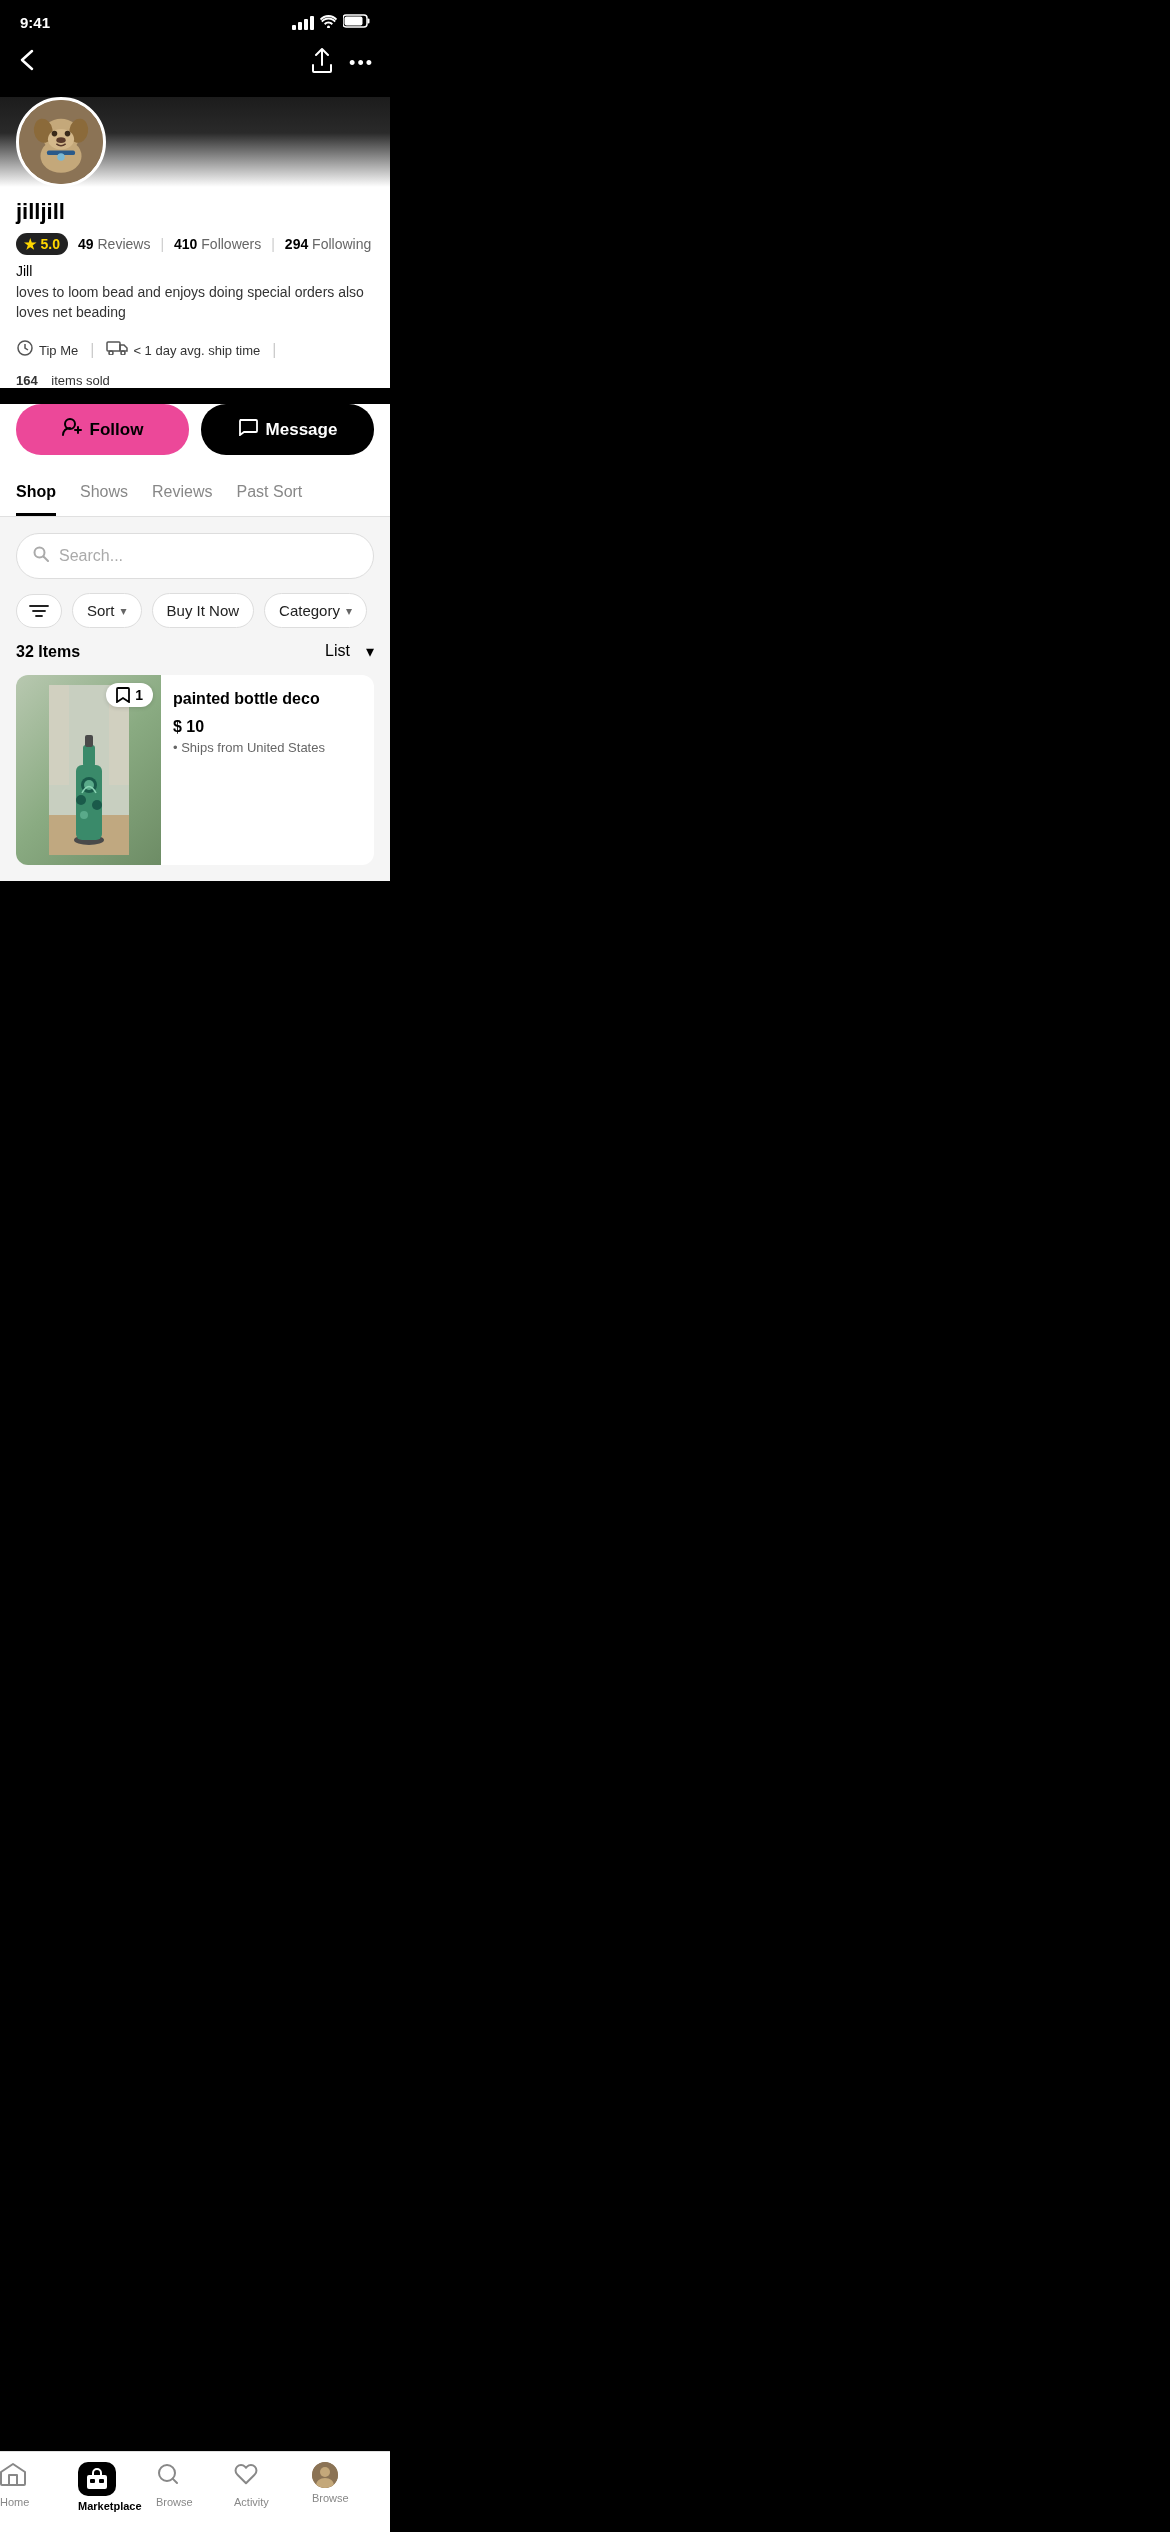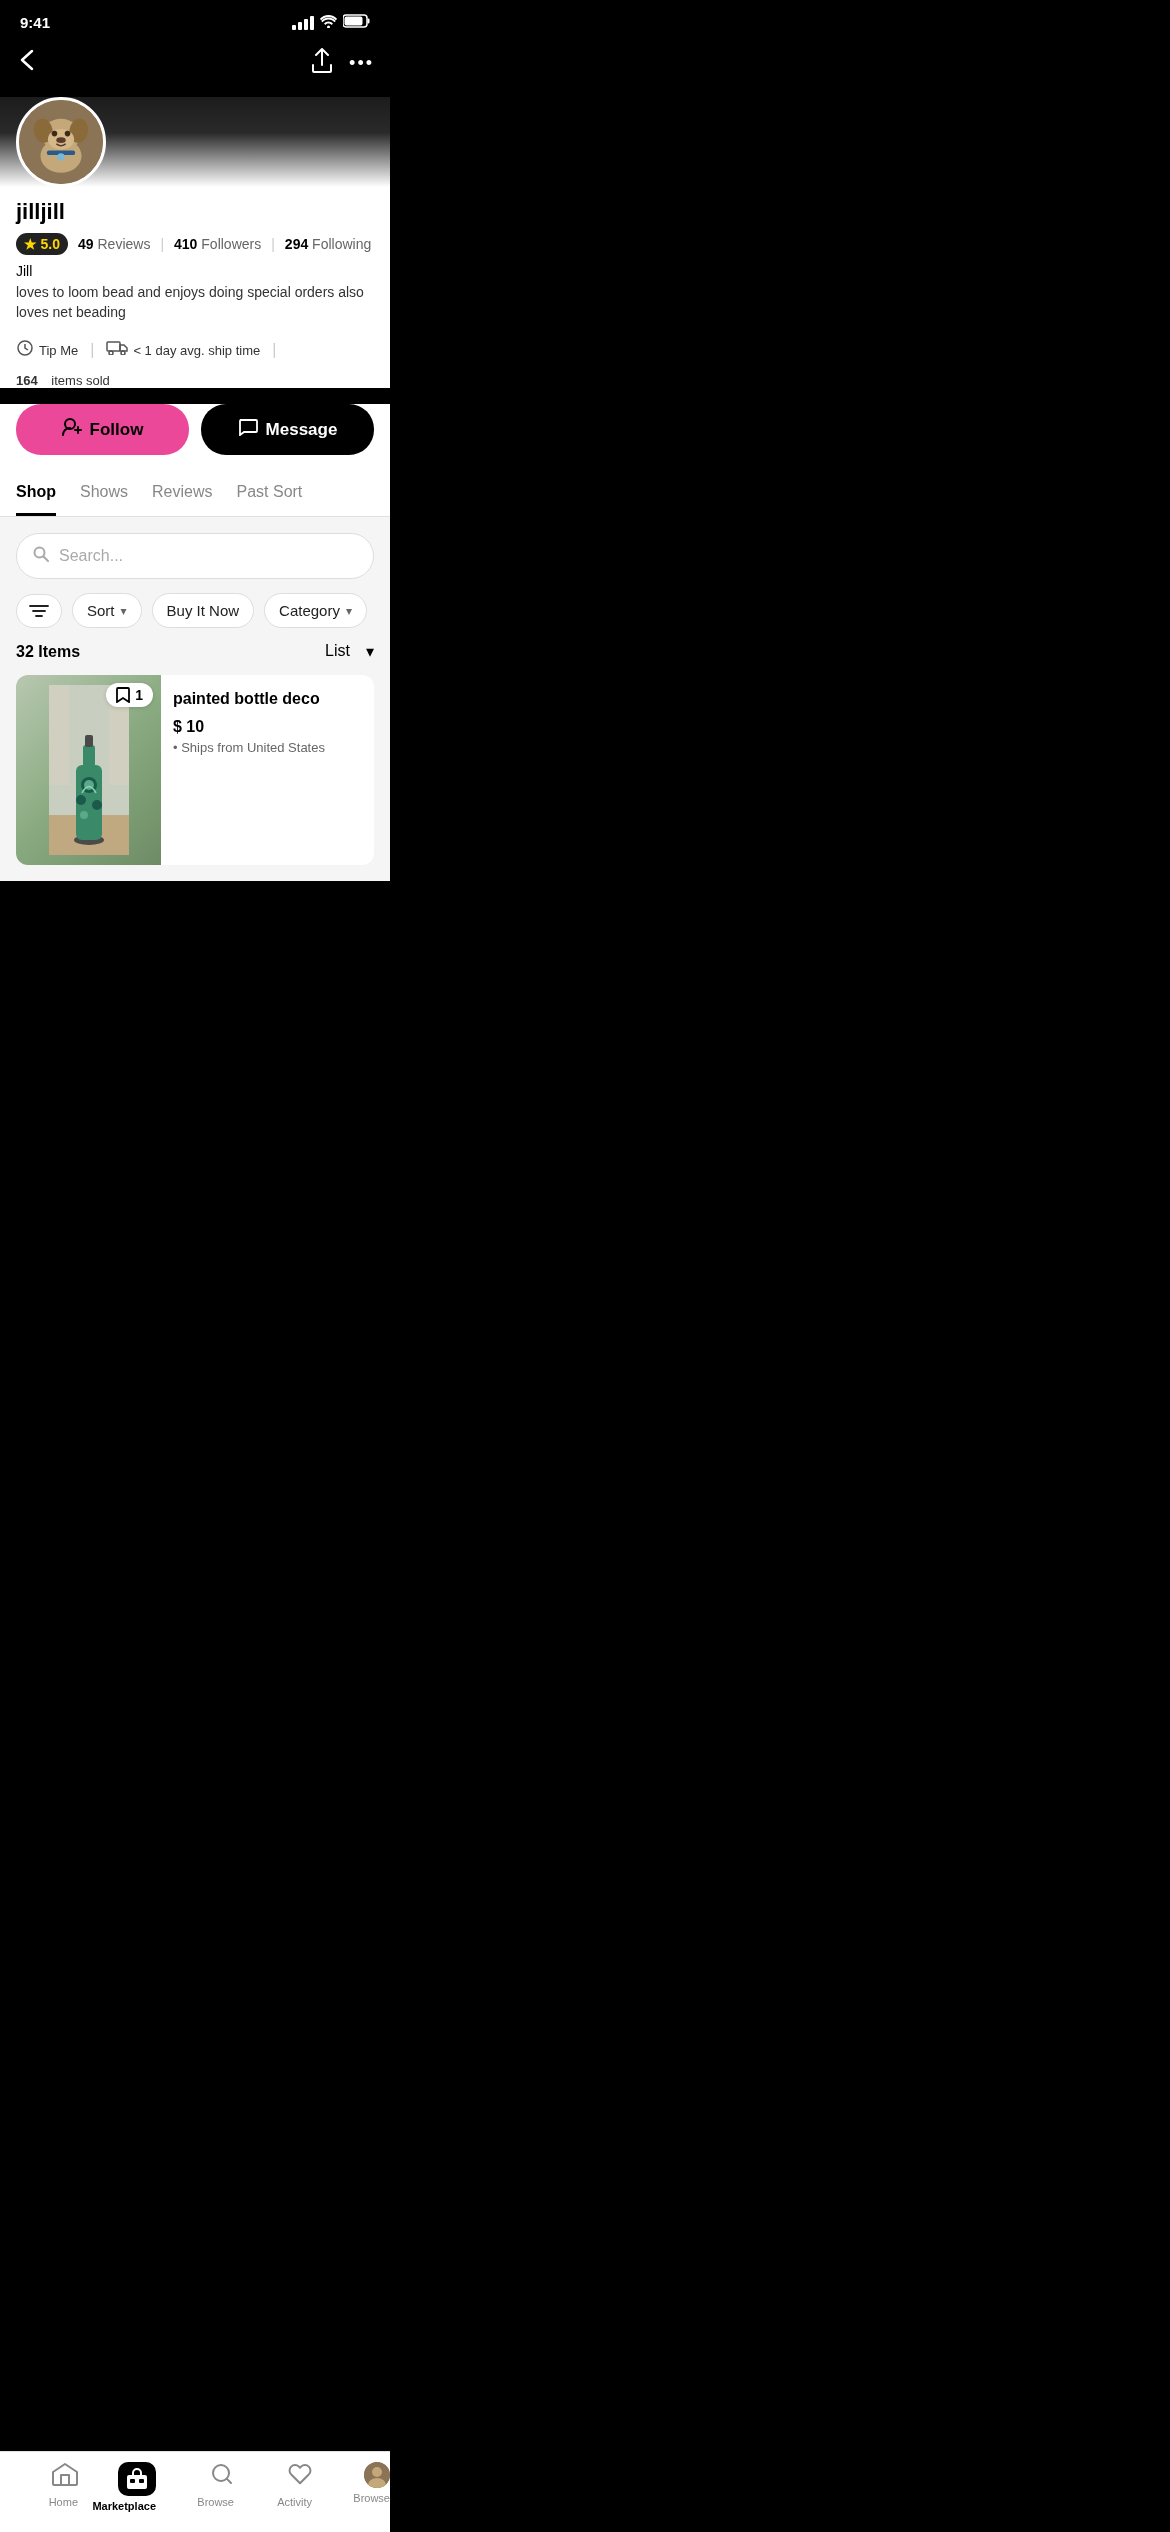--- a/index.html
+++ b/index.html
@@ -353,21 +353,21 @@
       width: 390px;
       background: #fff;
       border-top: 1px solid #e0e0e0;
       display: flex;
       padding: 10px 0 20px;
     }
     .nav-item {
       flex: 1;
       display: flex;
       flex-direction: column;
-      align-items: flex-end;
+      align-items: flex-start;
       gap: 4px;
       cursor: pointer;
     }
     .nav-icon {
       font-size: 24px;
       color: #888;
     }
     .nav-item.active .nav-icon {
       color: #000;
     }

